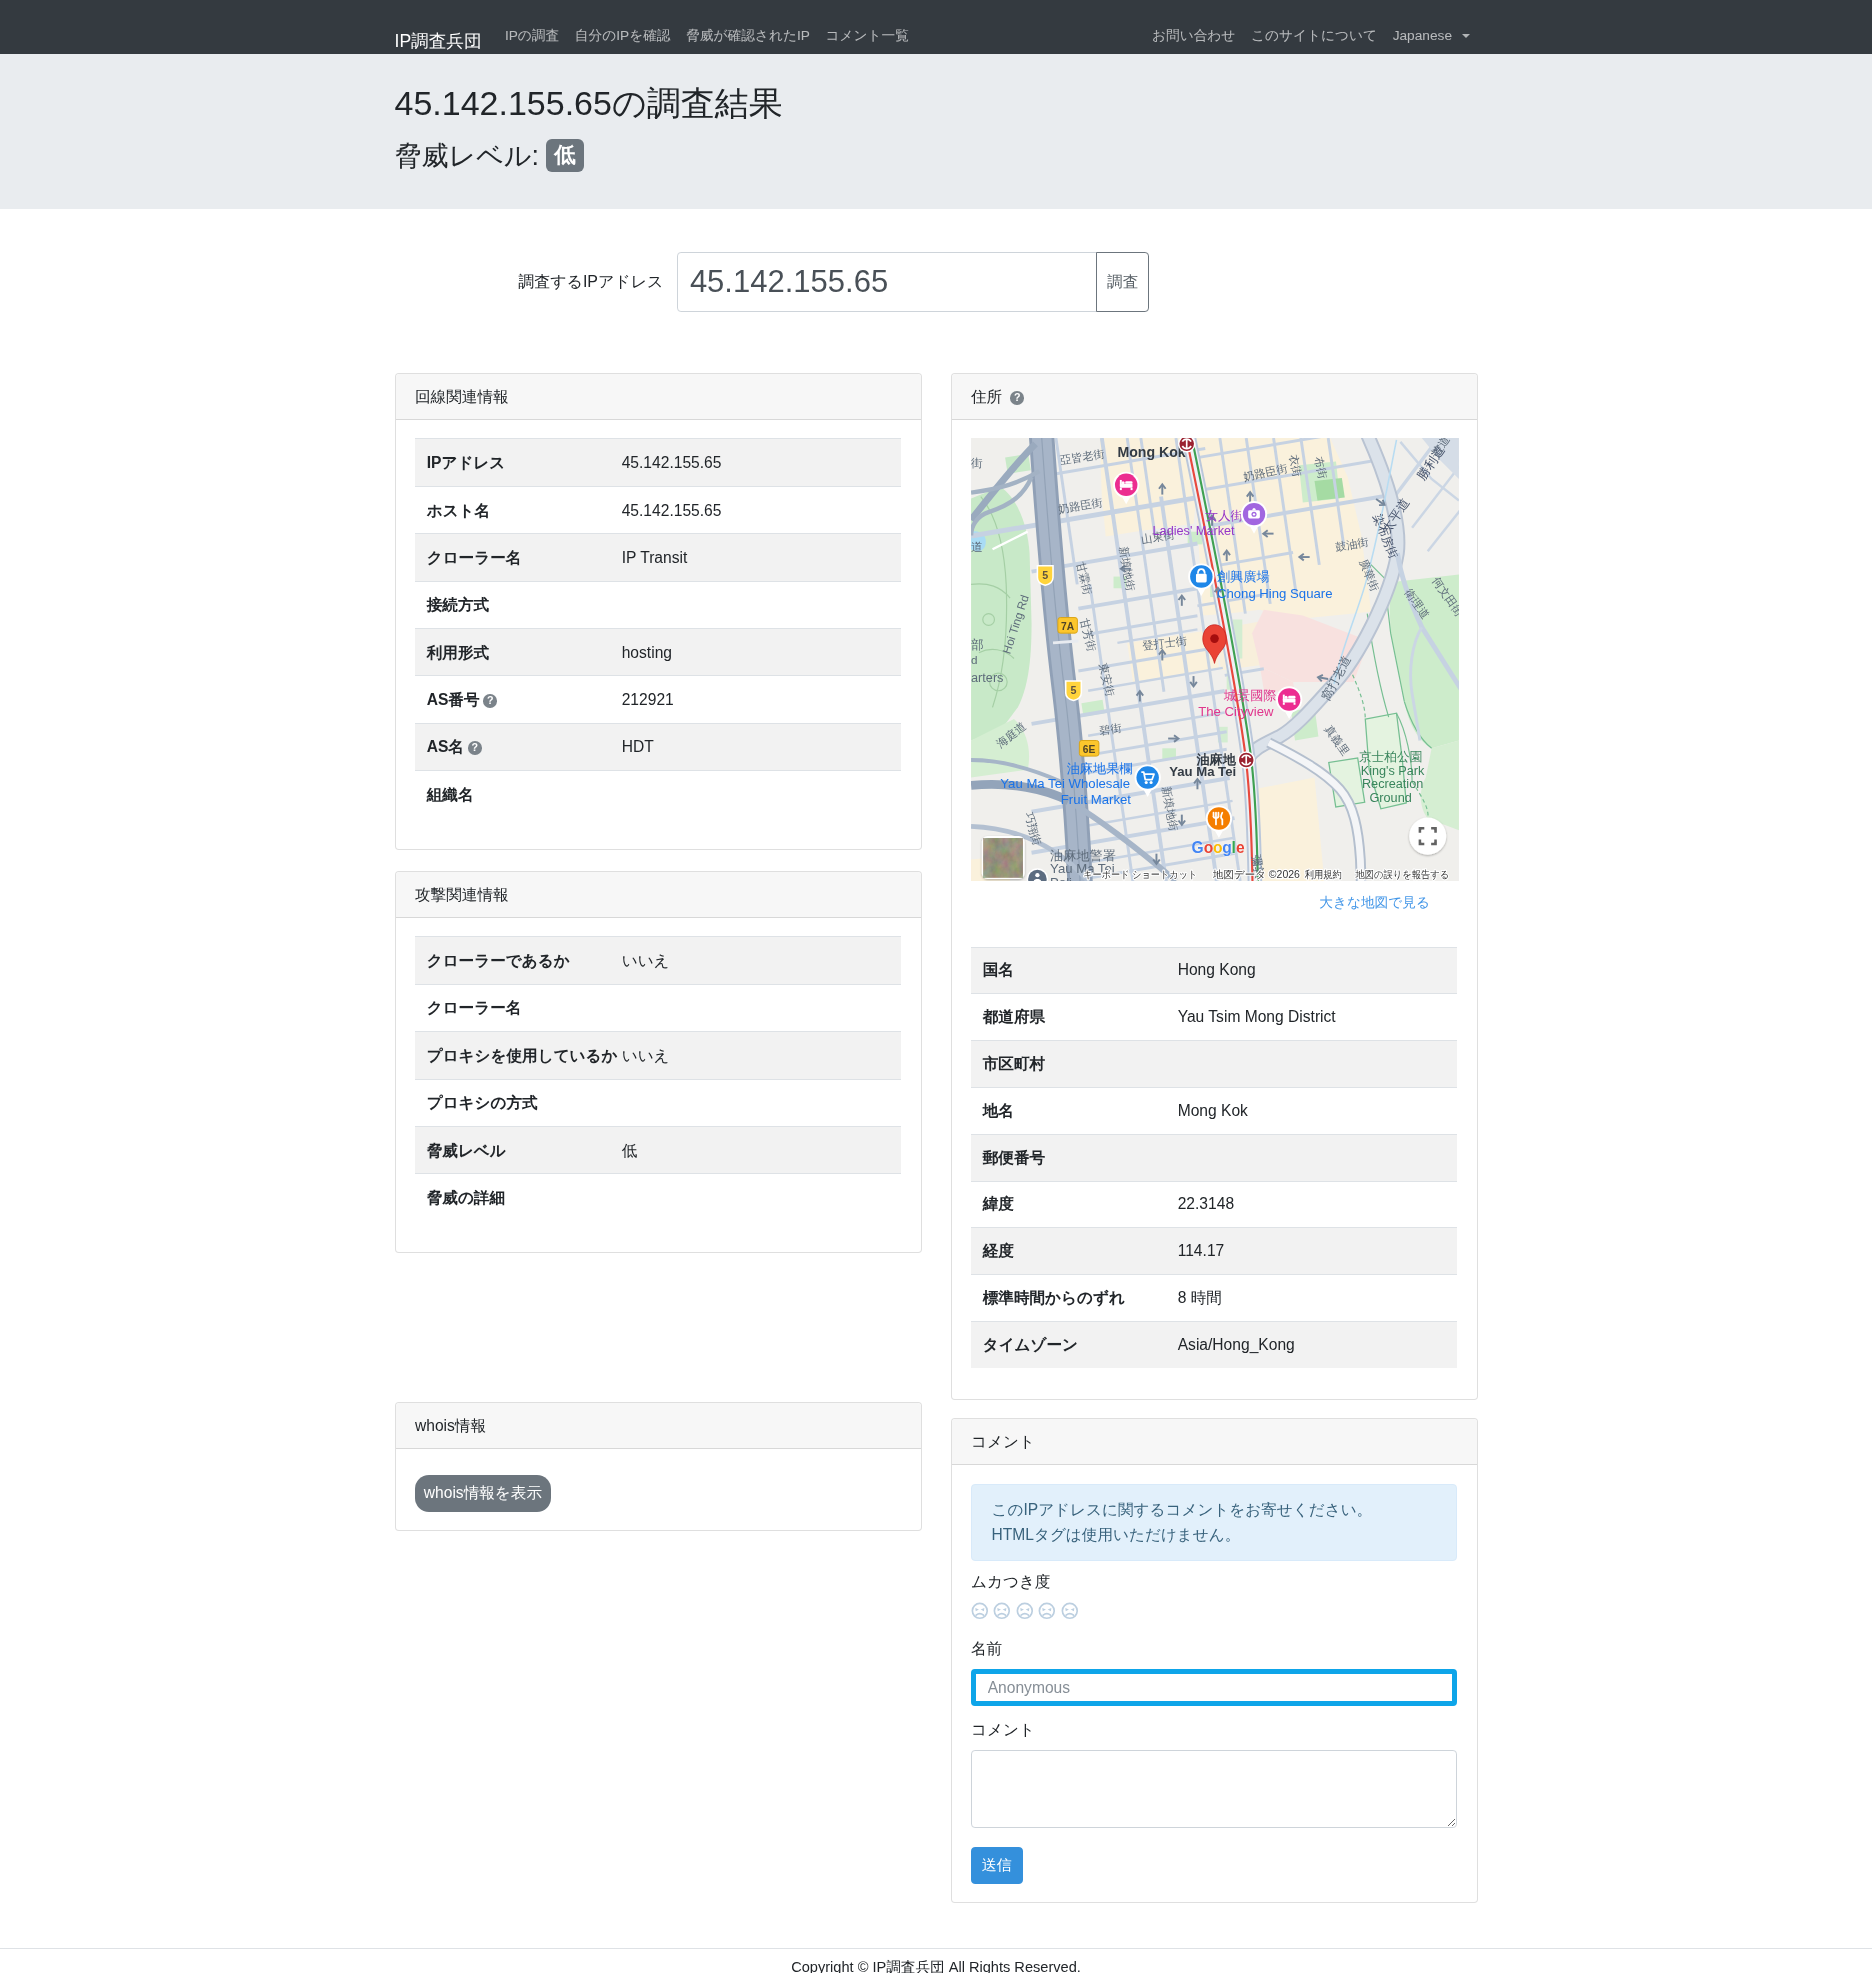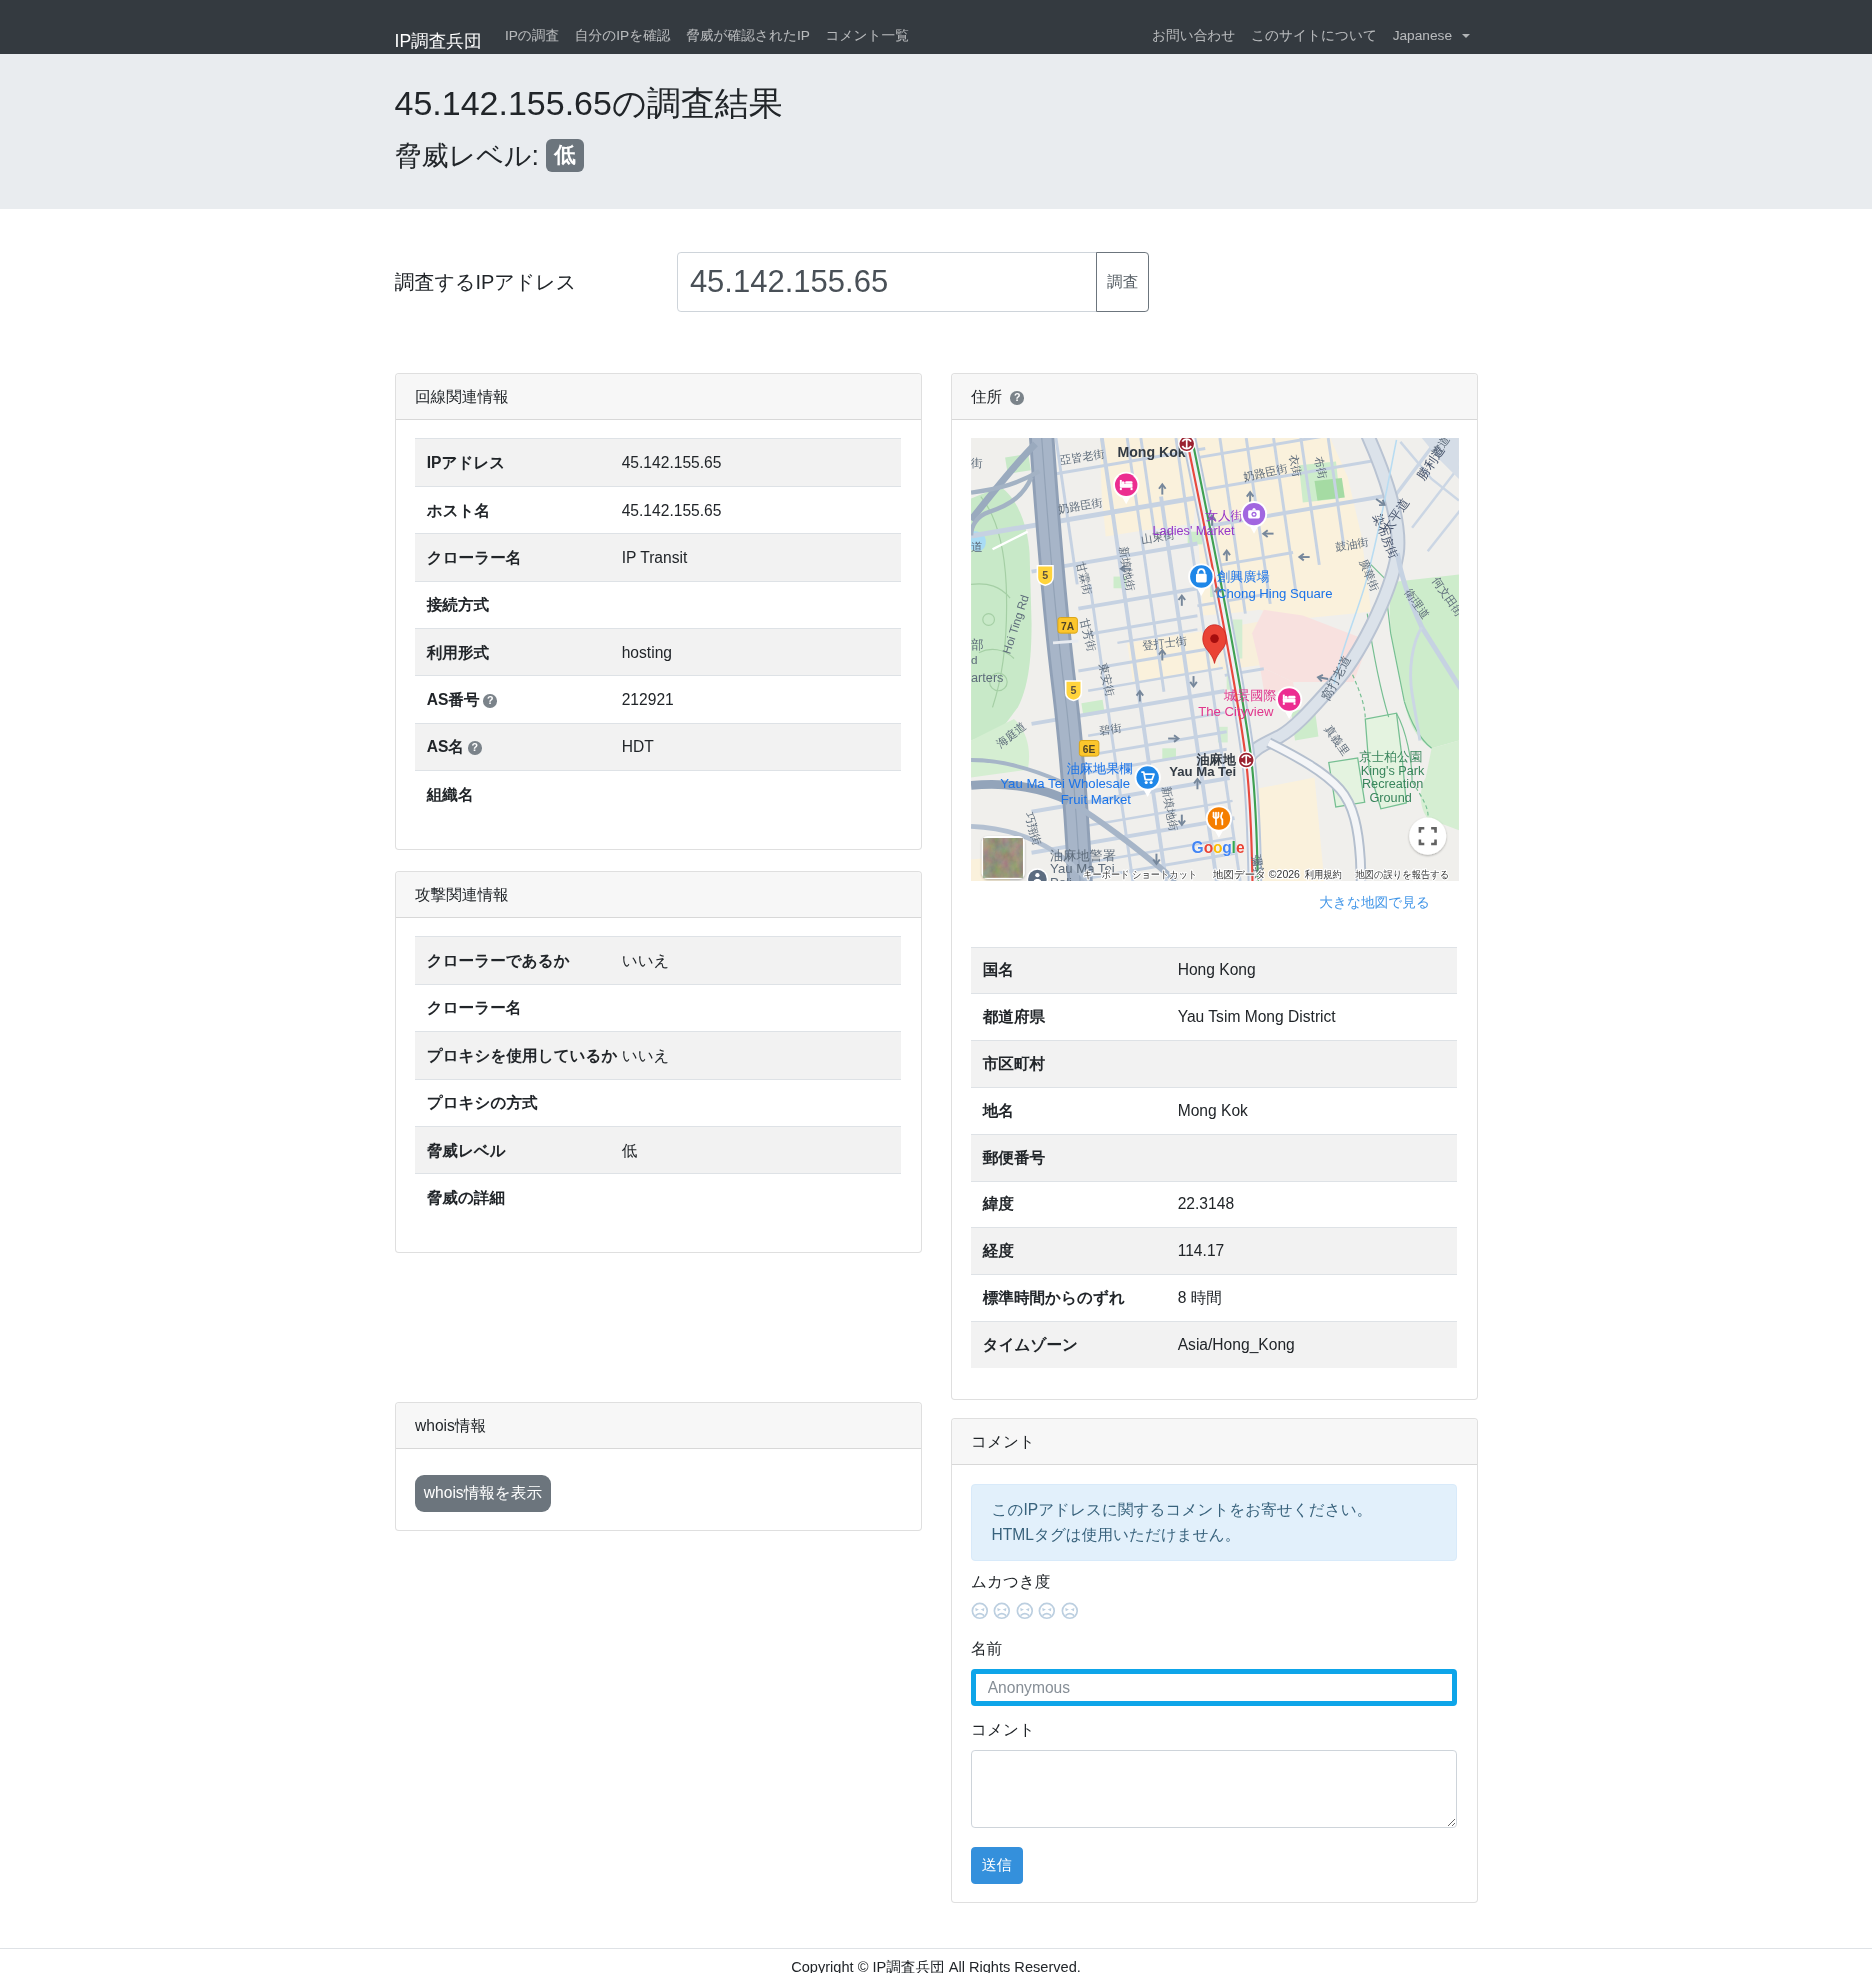--- a/index.html
+++ b/index.html
@@ -25,21 +25,21 @@
 
 
 .jumbotron { background:#e9ecef; padding:28px 0 33px; margin-bottom:0; }
 .jumbotron h1 { font-size:34px; font-weight:500; margin:0 0 10.7px; line-height:43px; color:#212529;}
 .threat-line { font-size:27px; font-weight:500; color:#212529; }
 .badge-sec { display:inline-block; background:#6c757d; color:#fff; font-size:21.5px; font-weight:700;
   padding:5.9px 7.8px; border-radius:5.9px; line-height:1; vertical-align:2.9px;}
 
 
 .search-row { margin-top:43px; display:flex; align-items:center; }
-.search-label { width:269px; font-size:20px; color:#212529; margin-right:13.7px;}
+.search-label { width:269px; text-align:right; font-size:16px; color:#212529; margin-right:13.7px;}
 .ip-input { width:420px; height:60px; border:1px solid #ced4da; border-radius:3.9px 0 0 3.9px;
   font-size:31px; color:#495057; padding:5.9px 11.7px; font-family:"Liberation Sans", sans-serif; }
 .btn-kensaku { width:53px; height:60px; border:1px solid #6c757d; background:#fff; color:#5a6268;
   font-size:15.6px; border-radius:0 3.9px 3.9px 0; margin-left:-1px; font-family:"Liberation Sans", sans-serif;}
 
 
 .cards-row { display:flex; margin-top:61px; align-items:flex-start;}
 .col-l { width:527px; margin-right:29px; }
 .col-r { width:527px; }
 .card { border:1px solid rgba(0,0,0,.125); border-radius:3.9px; background:#fff; }
@@ -50,21 +50,21 @@
 
 table.tbl { border-collapse:collapse; width:100%; margin-bottom:12.7px; }
 .tbl { table-layout:fixed; }
 .tbl th, .tbl td { border-top:1px solid #dee2e6; padding:11.7px; text-align:left;
   font-size:15.6px; line-height:23px; vertical-align:top; }
 .tbl th { width:195px; font-weight:700; white-space:nowrap; }
 .tbl tr.g { background:rgba(0,0,0,.05); }
 .qicon { display:inline-block; width:13.7px; height:13.7px; border-radius:50%; background:#7b838a;
   color:#fff; font-size:10.7px; font-weight:700; text-align:center; line-height:13.7px; vertical-align:1px; margin-left:3.9px;}
 
-.btn-whois { background:#6c757d; color:#fff; border:none; border-radius:9px; padding:6.8px 11.7px;
+.btn-whois { background:#6c757d; color:#fff; border:none; border-radius:14px; padding:6.8px 11.7px;
   font-size:15.6px; font-family:"Liberation Sans", sans-serif; margin-top:7.8px; height:37px; padding:6.8px 8.8px; }
 
 
 .map-wrap { width:488px; height:443px; position:relative; overflow:hidden; }
 .biglink { display:block; text-align:right; color:#4497e8; margin-top:11.7px; font-size:13.7px; padding-right:27px;}
 .addr-tbl { margin-top:33px; margin-bottom:12.7px;}
 .addr-tbl th, .addr-tbl td { line-height:22.4px; }
 
 
 .alert-info { background:#e2f0fb; border:1px solid #d8eafa; color:#38627c; border-radius:3.9px;

